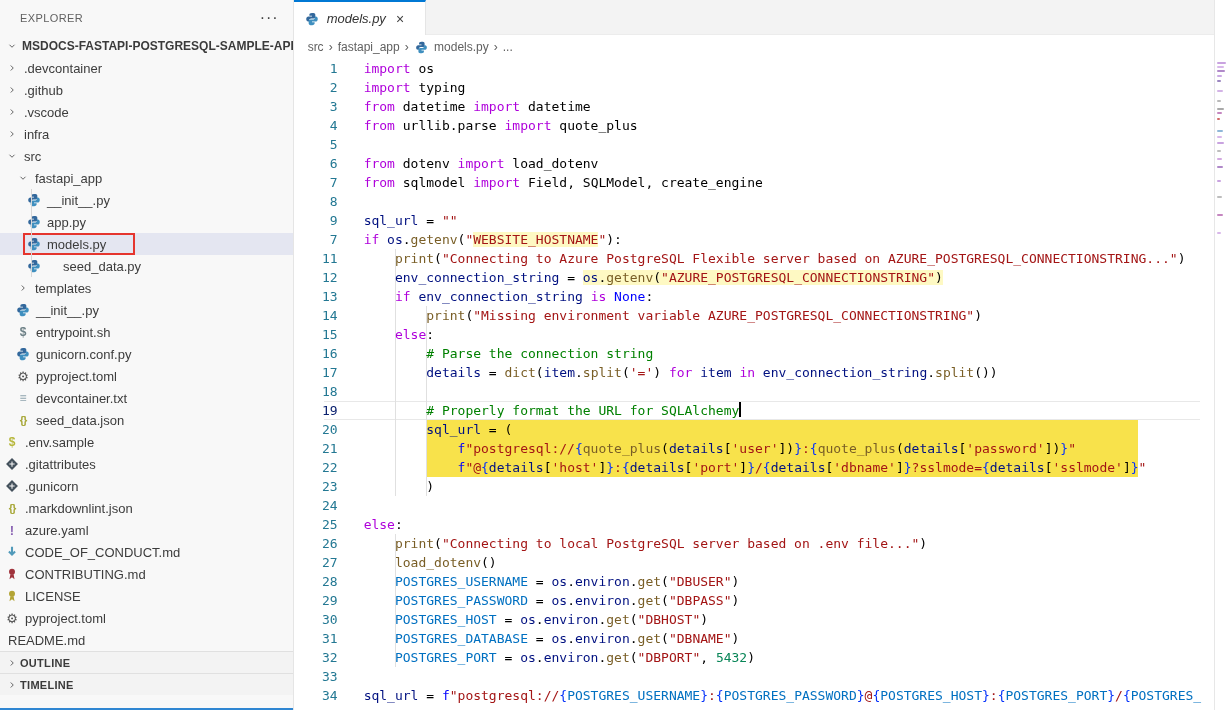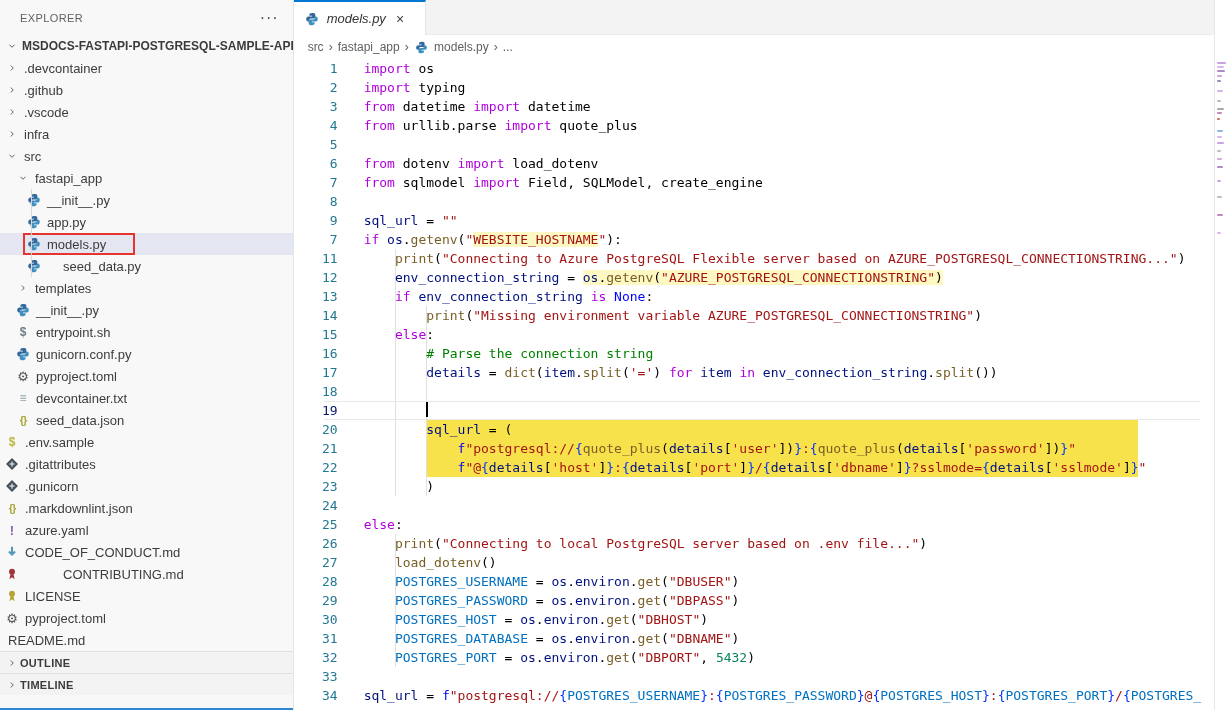--- a/index.html
+++ b/index.html
@@ -246,21 +246,21 @@
           <span class="tlabel">azure.yaml</span>
         </div>
         <div class="trow" style="padding-left: 4px;">
           <span class="ficon ic-md">
             <svg viewBox="0 0 16 16">
               <path d="M8 2v8M4.5 7.5 8 11l3.5-3.5" stroke="currentColor" stroke-width="2.4" fill="none"></path>
             </svg>
           </span>
           <span class="tlabel">CODE_OF_CONDUCT.md</span>
         </div>
-        <div class="trow" style="padding-left: 4px; gap: 38px;">
+        <div class="trow" style="padding-left: 4px;">
           <span class="ficon ic-ribbon-red">
             <svg viewBox="0 0 16 16">
               <circle cx="8" cy="5.5" r="3.4" fill="currentColor"></circle>
               <path d="M6.2 8.2 5.1 14 8 11.6 10.9 14 9.8 8.2Z" fill="currentColor"></path>
             </svg>
           </span>
           <span class="tlabel">CONTRIBUTING.md</span>
         </div>
         <div class="trow" style="padding-left: 4px;">
           <span class="ficon ic-ribbon-yellow">
@@ -339,21 +339,21 @@
           <div class="cline"><div class="gut">9</div><div class="ctext"><span class="seg v">sql_url</span><span class="seg p"> = </span><span class="seg s">""</span></div></div>
           <div class="cline"><div class="gut">7</div><div class="ctext"><span class="seg k">if</span><span class="seg p"> </span><span class="seg v">os</span><span class="seg p">.</span><span class="seg f">getenv</span><span class="seg p">(</span><span class="seg s">"</span><span class="seg s hl">WEBSITE_HOSTNAME</span><span class="seg s">"</span><span class="seg p">):</span></div></div>
           <div class="cline"><div class="gut">11</div><div class="ctext"><span class="seg p">    </span><span class="seg f">print</span><span class="seg p">(</span><span class="seg s">"Connecting to Azure PostgreSQL Flexible server based on AZURE_POSTGRESQL_CONNECTIONSTRING..."</span><span class="seg p">)</span></div></div>
           <div class="cline"><div class="gut">12</div><div class="ctext"><span class="seg p">    </span><span class="seg v">env_connection_string</span><span class="seg p"> = </span><span class="seg v hl">os</span><span class="seg p hl">.</span><span class="seg f hl">getenv</span><span class="seg p hl">(</span><span class="seg s hl">"AZURE_POSTGRESQL_CONNECTIONSTRING"</span><span class="seg p hl">)</span></div></div>
           <div class="cline"><div class="gut">13</div><div class="ctext"><span class="seg p">    </span><span class="seg k">if</span><span class="seg p"> </span><span class="seg v">env_connection_string</span><span class="seg p"> </span><span class="seg k">is</span><span class="seg p"> </span><span class="seg n">None</span><span class="seg p">:</span></div></div>
           <div class="cline"><div class="gut">14</div><div class="ctext"><span class="seg p">        </span><span class="seg f">print</span><span class="seg p">(</span><span class="seg s">"Missing environment variable AZURE_POSTGRESQL_CONNECTIONSTRING"</span><span class="seg p">)</span></div></div>
           <div class="cline"><div class="gut">15</div><div class="ctext"><span class="seg p">    </span><span class="seg k">else</span><span class="seg p">:</span></div></div>
           <div class="cline"><div class="gut">16</div><div class="ctext"><span class="seg p">        </span><span class="seg cm"># Parse the connection string</span></div></div>
           <div class="cline"><div class="gut">17</div><div class="ctext"><span class="seg p">        </span><span class="seg v">details</span><span class="seg p"> = </span><span class="seg f">dict</span><span class="seg p">(</span><span class="seg v">item</span><span class="seg p">.</span><span class="seg f">split</span><span class="seg p">(</span><span class="seg s">'='</span><span class="seg p">) </span><span class="seg k">for</span><span class="seg p"> </span><span class="seg v">item</span><span class="seg p"> </span><span class="seg k">in</span><span class="seg p"> </span><span class="seg v">env_connection_string</span><span class="seg p">.</span><span class="seg f">split</span><span class="seg p">())</span></div></div>
           <div class="cline"><div class="gut">18</div><div class="ctext"></div></div>
-          <div class="cline cur"><div class="gut">19</div><div class="ctext"><span class="seg p">        </span><span class="cursor"></span></div></div>
+          <div class="cline cur"><div class="gut">19</div><div class="ctext"><span class="seg p">        </span><span class="seg cm"># Properly format the URL for SQLAlchemy</span><span class="cursor"></span></div></div>
           <div class="cline"><div class="gut">20</div><div class="ctext"><span class="blockhl"></span><span class="seg p">        </span><span class="seg v">sql_url</span><span class="seg p"> = (</span></div></div>
           <div class="cline"><div class="gut">21</div><div class="ctext"><span class="blockhl"></span><span class="seg p">            </span><span class="seg n">f</span><span class="seg s">"postgresql://</span><span class="seg br">{</span><span class="seg f">quote_plus</span><span class="seg p">(</span><span class="seg v">details</span><span class="seg p">[</span><span class="seg s">'user'</span><span class="seg p">])</span><span class="seg br">}</span><span class="seg s">:</span><span class="seg br">{</span><span class="seg f">quote_plus</span><span class="seg p">(</span><span class="seg v">details</span><span class="seg p">[</span><span class="seg s">'password'</span><span class="seg p">])</span><span class="seg br">}</span><span class="seg s">"</span></div></div>
           <div class="cline"><div class="gut">22</div><div class="ctext"><span class="blockhl"></span><span class="seg p">            </span><span class="seg n">f</span><span class="seg s">"@</span><span class="seg br">{</span><span class="seg v">details</span><span class="seg p">[</span><span class="seg s">'host'</span><span class="seg p">]</span><span class="seg br">}</span><span class="seg s">:</span><span class="seg br">{</span><span class="seg v">details</span><span class="seg p">[</span><span class="seg s">'port'</span><span class="seg p">]</span><span class="seg br">}</span><span class="seg s">/</span><span class="seg br">{</span><span class="seg v">details</span><span class="seg p">[</span><span class="seg s">'dbname'</span><span class="seg p">]</span><span class="seg br">}</span><span class="seg s">?sslmode=</span><span class="seg br">{</span><span class="seg v">details</span><span class="seg p">[</span><span class="seg s">'sslmode'</span><span class="seg p">]</span><span class="seg br">}</span><span class="seg s">"</span></div></div>
           <div class="cline"><div class="gut">23</div><div class="ctext"><span class="seg p">        )</span></div></div>
           <div class="cline"><div class="gut">24</div><div class="ctext"></div></div>
           <div class="cline"><div class="gut">25</div><div class="ctext"><span class="seg k">else</span><span class="seg p">:</span></div></div>
           <div class="cline"><div class="gut">26</div><div class="ctext"><span class="seg p">    </span><span class="seg f">print</span><span class="seg p">(</span><span class="seg s">"Connecting to local PostgreSQL server based on .env file..."</span><span class="seg p">)</span></div></div>
           <div class="cline"><div class="gut">27</div><div class="ctext"><span class="seg p">    </span><span class="seg f">load_dotenv</span><span class="seg p">()</span></div></div>
           <div class="cline"><div class="gut">28</div><div class="ctext"><span class="seg p">    </span><span class="seg c">POSTGRES_USERNAME</span><span class="seg p"> = </span><span class="seg v">os</span><span class="seg p">.</span><span class="seg v">environ</span><span class="seg p">.</span><span class="seg f">get</span><span class="seg p">(</span><span class="seg s">"DBUSER"</span><span class="seg p">)</span></div></div>
           <div class="cline"><div class="gut">29</div><div class="ctext"><span class="seg p">    </span><span class="seg c">POSTGRES_PASSWORD</span><span class="seg p"> = </span><span class="seg v">os</span><span class="seg p">.</span><span class="seg v">environ</span><span class="seg p">.</span><span class="seg f">get</span><span class="seg p">(</span><span class="seg s">"DBPASS"</span><span class="seg p">)</span></div></div>

